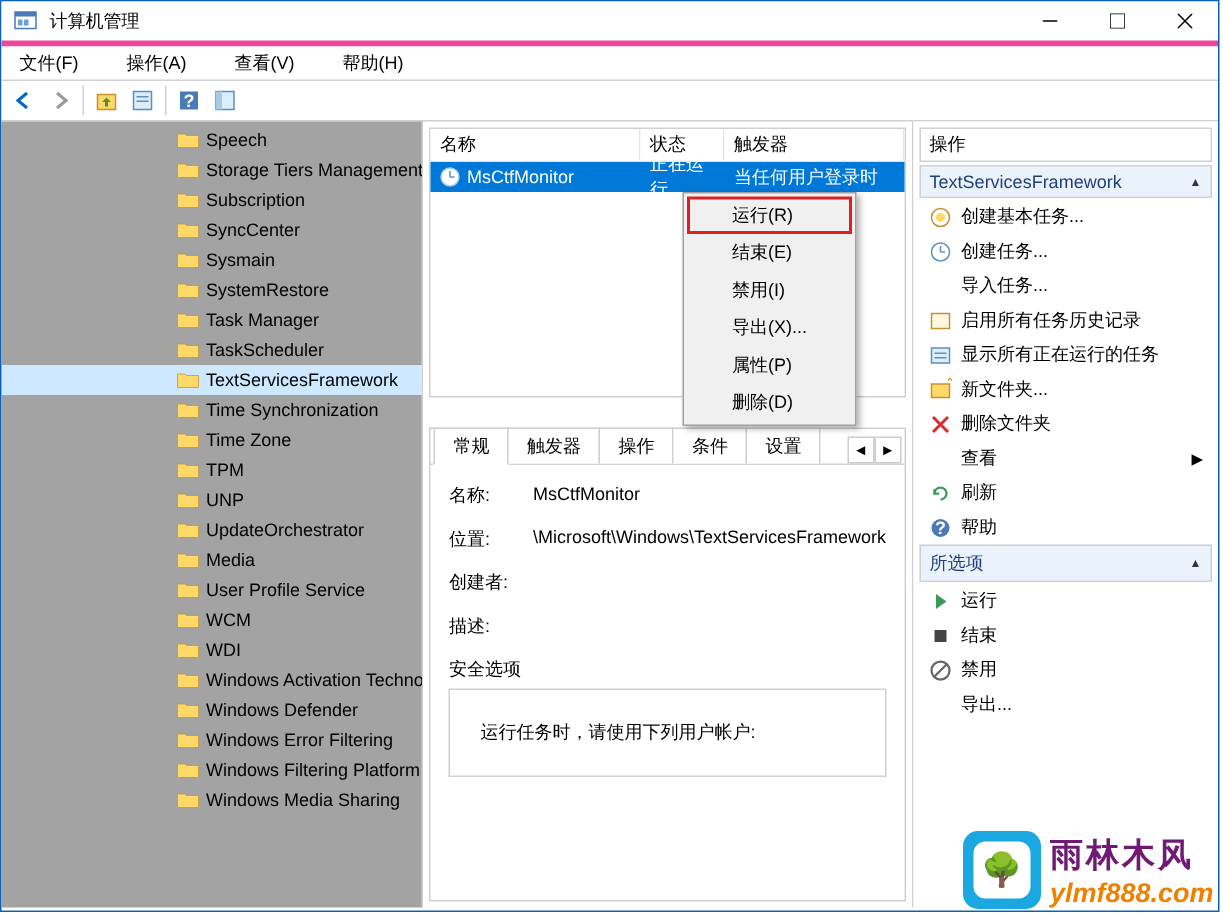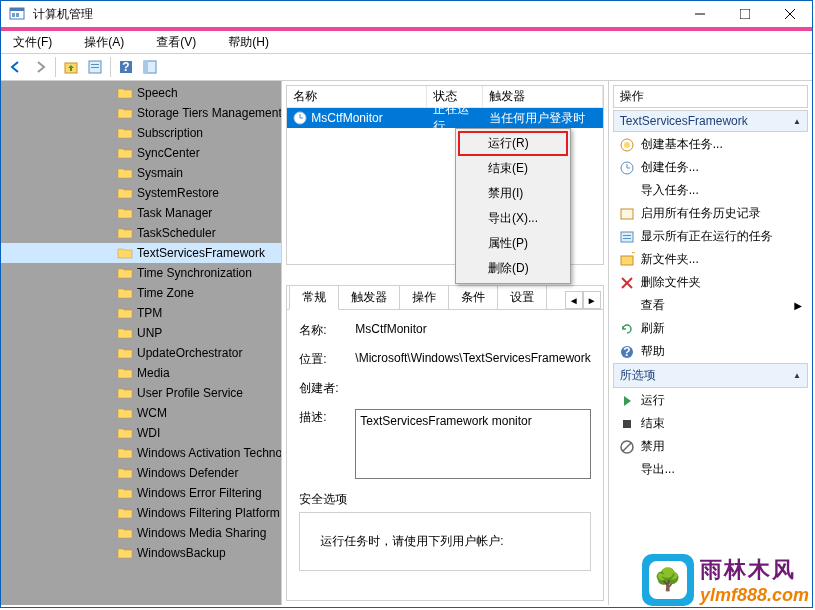--- a/index.html
+++ b/index.html
@@ -336,28 +336,20 @@
             </span>
             <span>Windows Filtering Platform</span>
           </div>
           <div class="tree-item">
             <span class="folder-icon">
               <svg width="16" height="14">
                 <path d="M1 3 L1 12 L15 12 L15 4 L7 4 L6 3 Z" fill="#ffd968" stroke="#c89030" stroke-width="0.5"></path>
               </svg>
             </span>
             <span>Windows Media Sharing</span>
-          </div>
-          <div class="tree-item">
-            <span class="folder-icon">
-              <svg width="16" height="14">
-                <path d="M1 3 L1 12 L15 12 L15 4 L7 4 L6 3 Z" fill="#ffd968" stroke="#c89030" stroke-width="0.5"></path>
-              </svg>
-            </span>
-            <span>WindowsBackup</span>
           </div>
         </div>
     </div>
 
     <div class="mid-pane">
       <div class="task-list">
         <div class="header">
           <div class="col" style="width:140px">名称</div>
           <div class="col" style="width:56px">状态</div>
           <div class="col" style="flex:1">触发器</div>
@@ -396,21 +388,20 @@
           <div class="detail-row">
               <span class="lbl">位置:</span>
               <span class="val">\Microsoft\Windows\TextServicesFramework</span>
             </div>
           <div class="detail-row">
               <span class="lbl">创建者:</span>
               <span class="val"></span>
             </div>
           <div class="detail-row">
               <span class="lbl">描述:</span>
-              <textarea readonly="" style="">TextServicesFramework monitor</textarea>
             </div>
           <div class="sec-label">安全选项</div>
           <div class="sec-box"><span>运行任务时，请使用下列用户帐户:</span></div>
         </div>
       </div>
     </div>
 
     <div class="actions-pane">
       <div class="ap-title">操作</div>
       <div class="ap-section">

